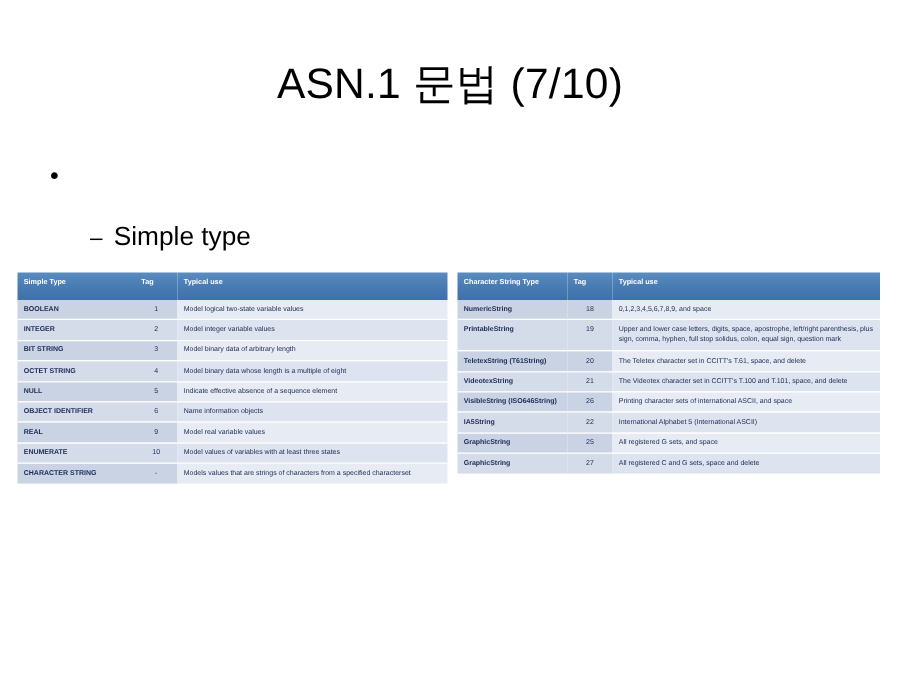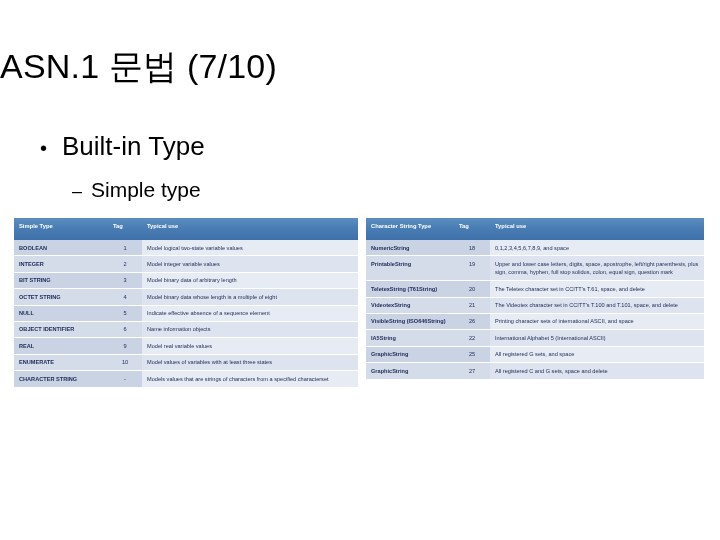--- a/index.html
+++ b/index.html
@@ -14,20 +14,21 @@
     overflow: hidden;
     position: relative;
   }
 
   
   .slide-title {
     position: absolute;
     top: 44px;
     left: 0;
     width: 720px;
+    text-align: center;
     font-size: 34px;
     font-weight: 400;
     color: #000000;
     letter-spacing: 0.2px;
     white-space: nowrap;
   }
 
   
   .bullet-l1 {
     position: absolute;
@@ -130,21 +131,20 @@
   #table-char-string col.w-tag  { width: 36px; }
   #table-char-string col.w-use  { width: 214px; }
 </style>
 </head>
 <body>
 
 <div class="slide-title">ASN.1 문법 (7/10)</div>
 
 <div class="bullet-l1">
   <span class="marker">•</span>
-  <span>Built-in Type</span>
 </div>
 
 <div class="bullet-l2">
   <span class="marker">–</span>
   <span>Simple type</span>
 </div>
 
 <table class="tbl" id="table-simple-type">
   <colgroup>
     <col class="w-name">

